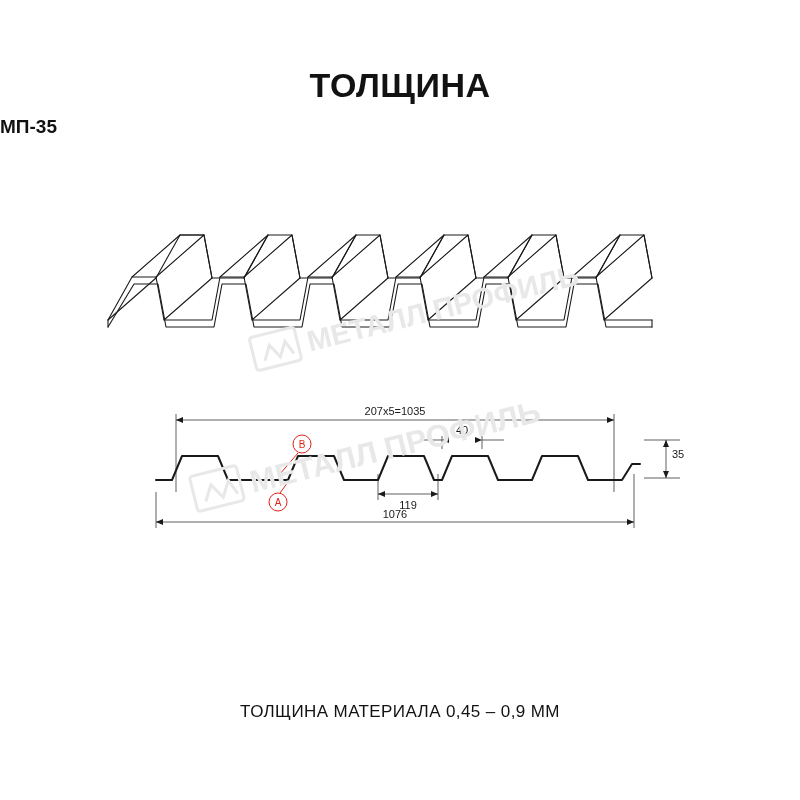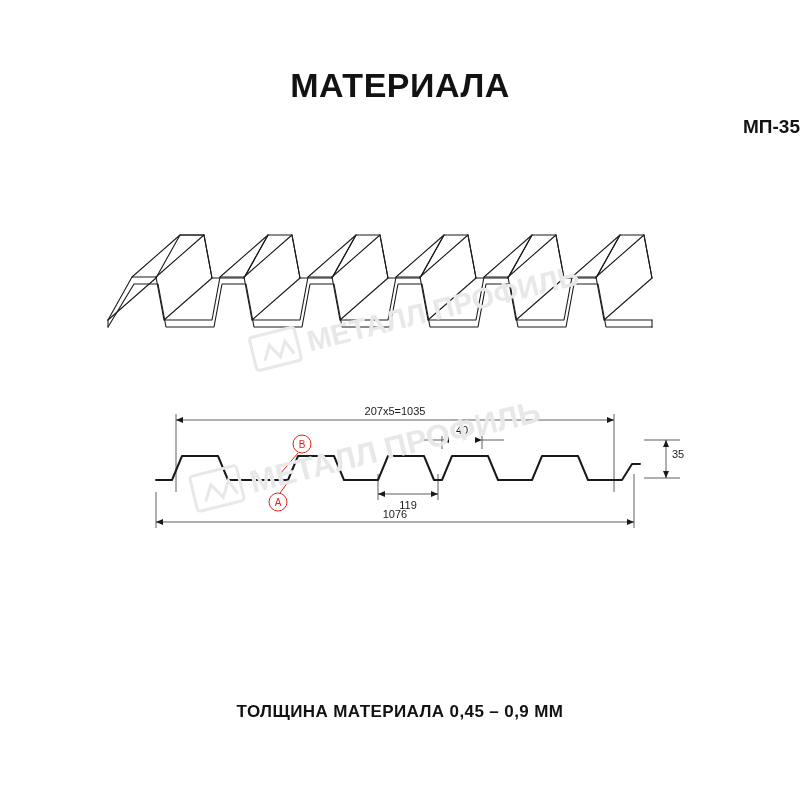--- a/index.html
+++ b/index.html
@@ -28,33 +28,33 @@
     font-size: 34px;
     font-weight: bold;
     letter-spacing: 0.5px;
     color: #121212;
   }
   .subtitle {
     position: absolute;
     left: 0;
     right: 0;
     top: 116px;
-    text-align: right;
+    text-align: left;
     font-size: 19px;
     font-weight: bold;
     color: #121212;
   }
   .footer {
     position: absolute;
     left: 0;
     right: 0;
     top: 702px;
     text-align: center;
     font-size: 17px;
-    font-weight: bold;
+    font-weight: normal;
     letter-spacing: 0.4px;
     color: #121212;
   }
   .iso-wrap {
     position: absolute;
     left: 60px;
     top: 185px;
     width: 690px;
     height: 175px;
   }
@@ -84,21 +84,21 @@
     font-family: "Liberation Sans", sans-serif;
     font-size: 10px;
     fill: #e2231a;
   }
 </style>
 </head>
 <body>
 
 <div class="page">
 
-  <div class="title">МАТЕРИАЛА</div>
+  <div class="title">ТОЛЩИНА</div>
   <div class="subtitle">МП-35</div>
 
   <div class="iso-wrap">
     <svg width="690" height="175" viewBox="0 0 690 175">
       <g class="ln" stroke-width="1.1" stroke-linejoin="round" stroke-linecap="round">
 
         <path d="M 48 135
                  L 72 92
                  L 96 92
                  L 104 135

